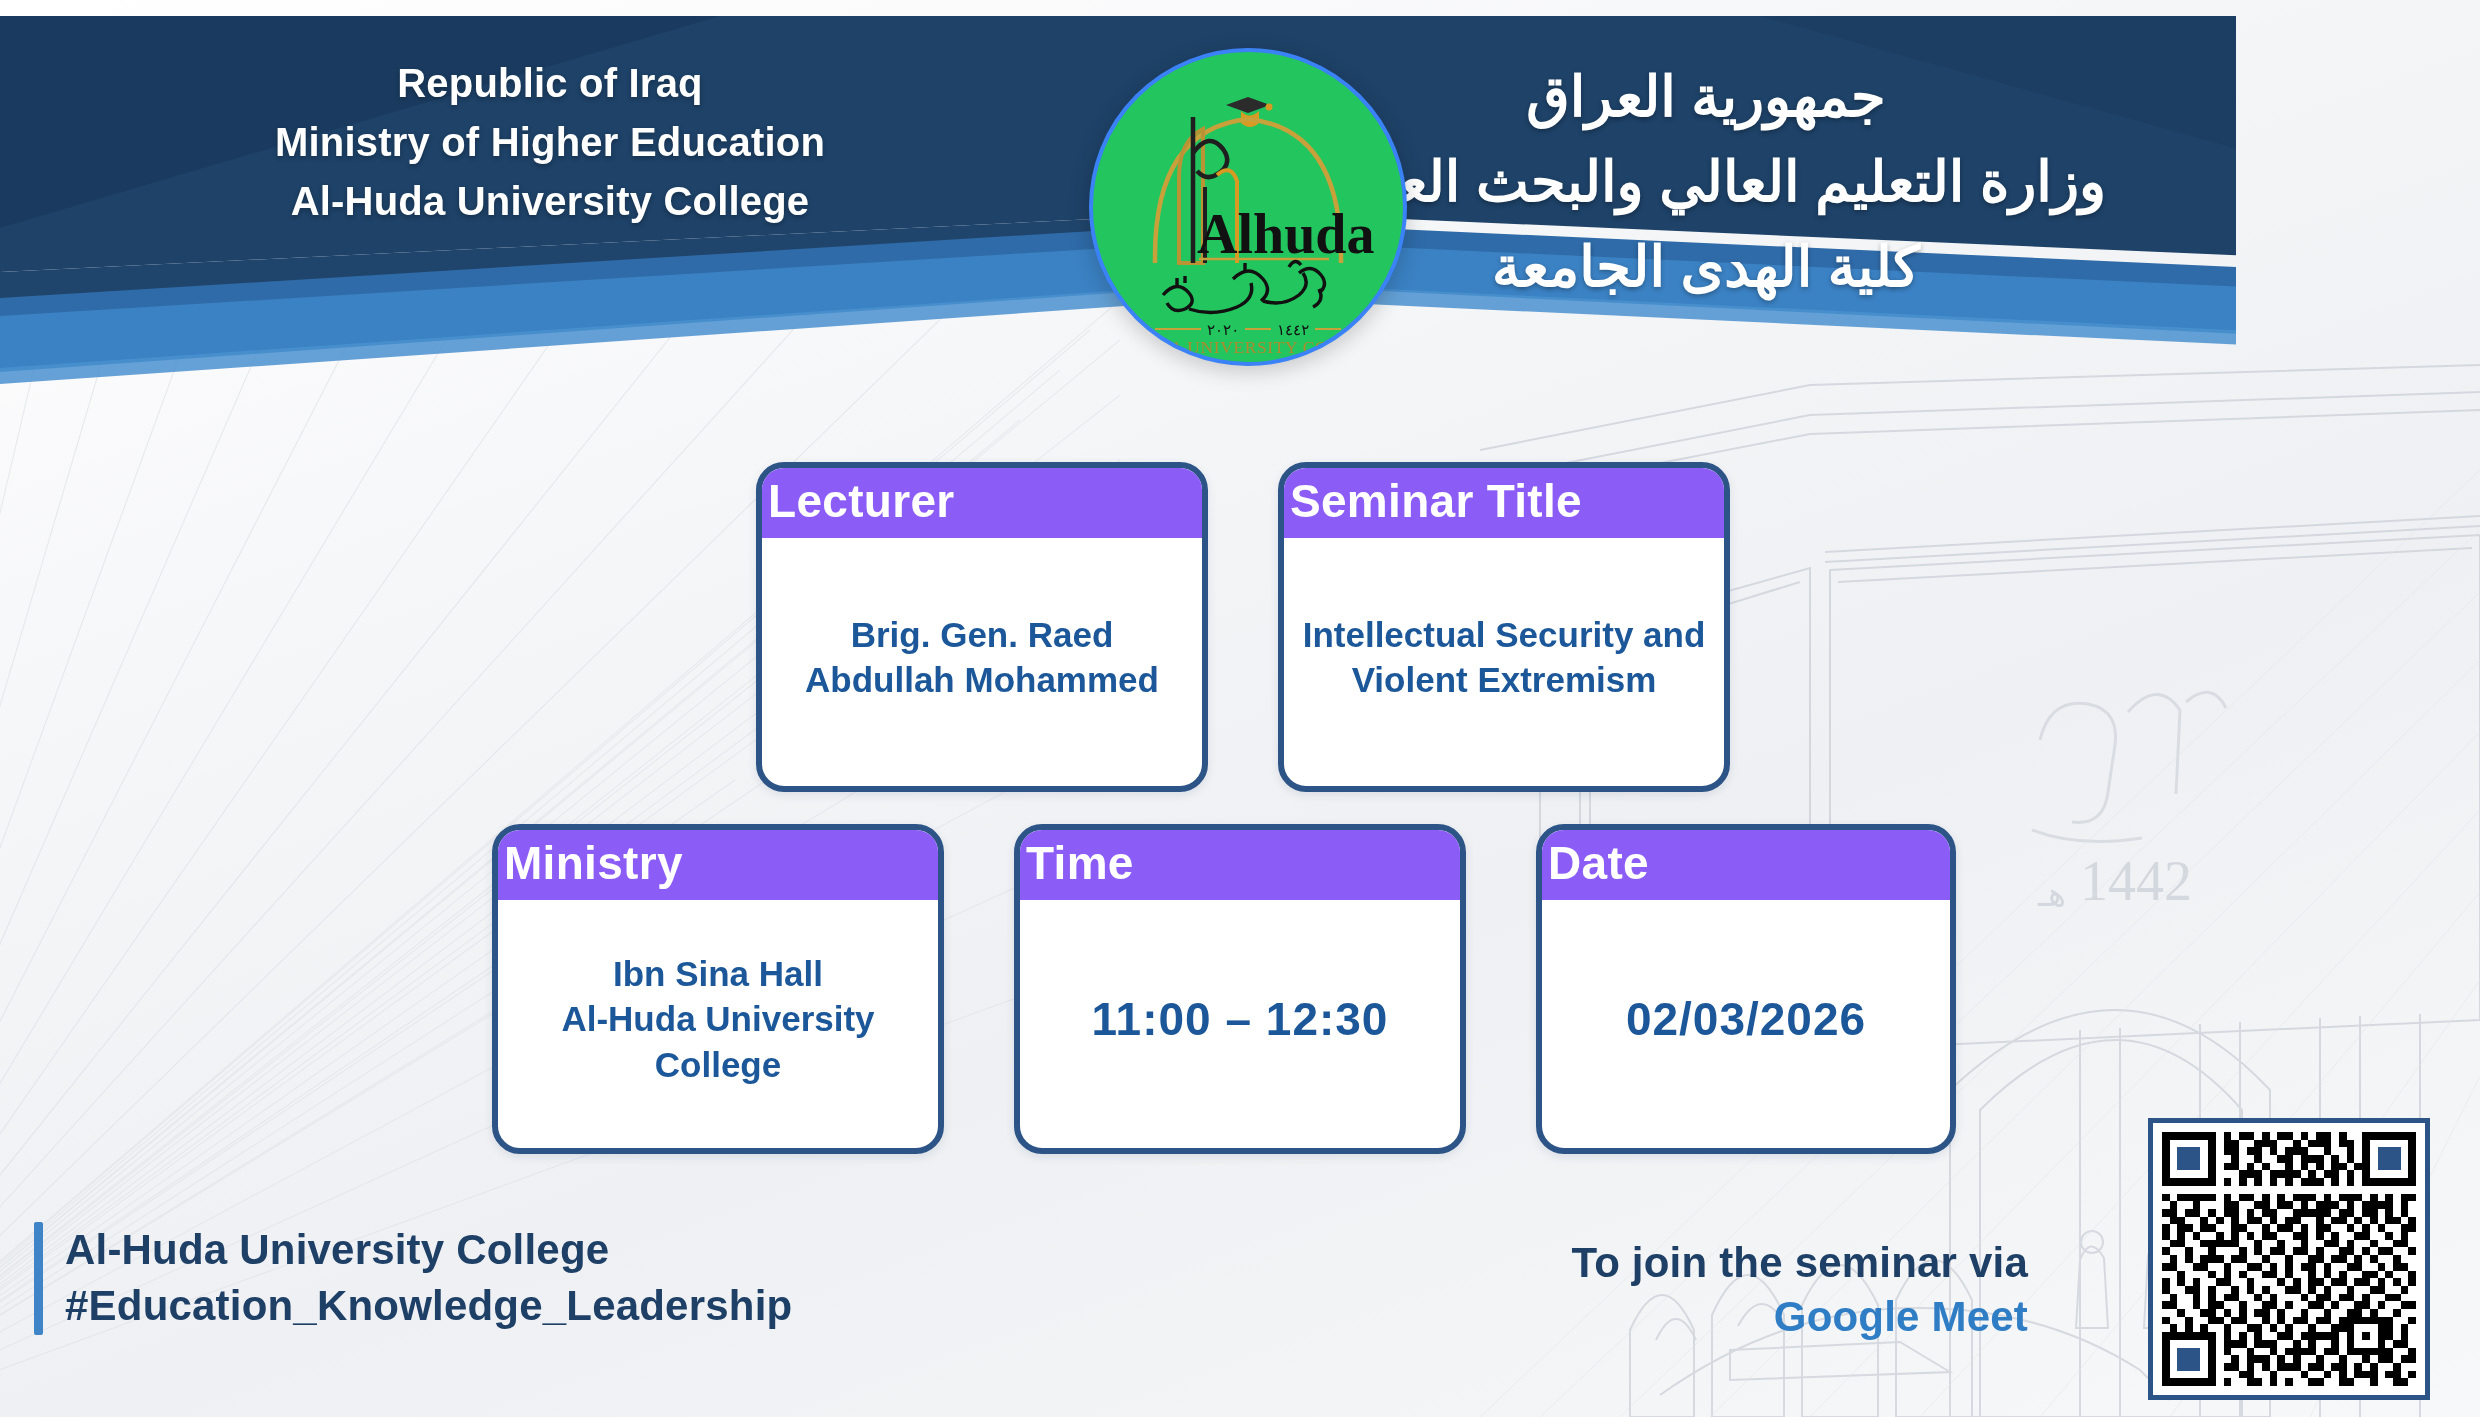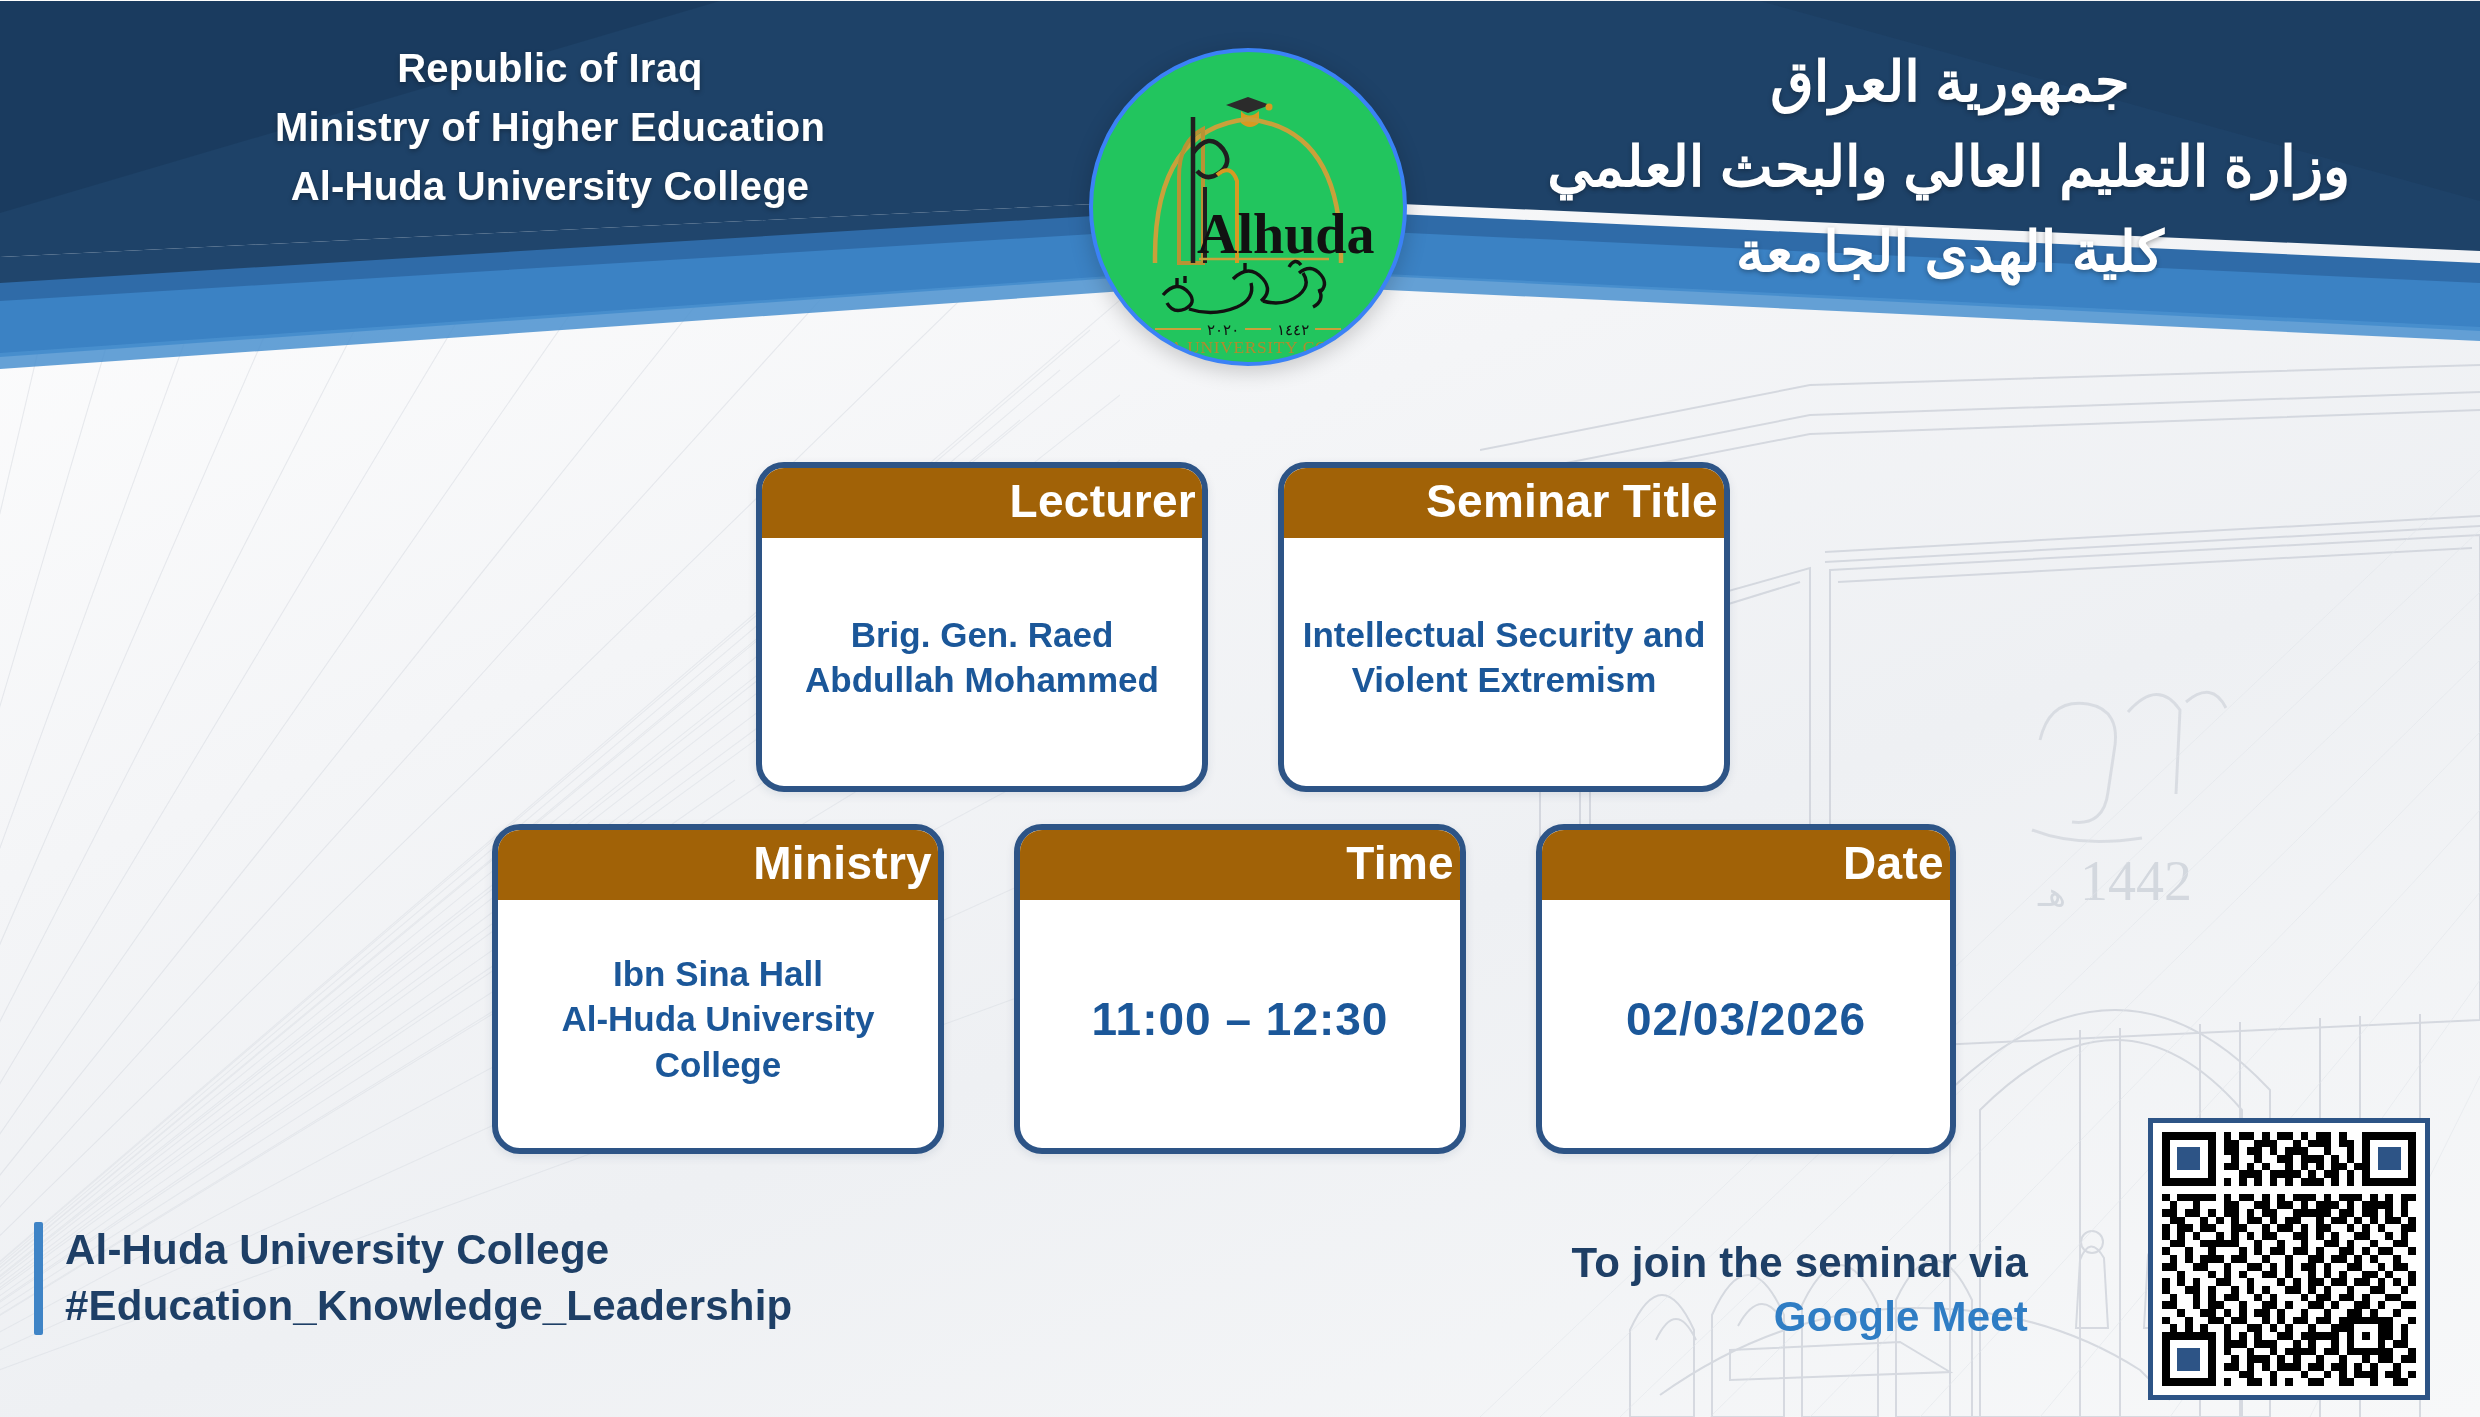--- a/index.html
+++ b/index.html
@@ -21,21 +21,21 @@
   .bg-layer { position:absolute; inset:0; pointer-events:none; }
   .bg-base {
     background:
       linear-gradient(160deg,#ffffff 0%,#f4f5f7 38%,#eef0f3 62%,#f7f8f9 100%);
   }
   .fan-left { position:absolute; left:-380px; top:300px; width:1500px; height:1200px; opacity:.85; }
   .arch-right { position:absolute; right:0; top:330px; width:1000px; height:1087px; opacity:.9; }
 
   
   .header {
-    position:absolute; left:0; top:1px; width:2480px; height:390px;
+    position:absolute; left:0; top:16px; width:2236px; height:390px;
     overflow:hidden;
   }
   .header-svg { position:absolute; left:0; top:0; }
 
   .hdr-text {
     position:absolute; top:38px;
     color:#ffffff;
     font-weight:bold;
     line-height:1.48;
     text-shadow:0 2px 5px rgba(0,0,0,.30);
@@ -67,25 +67,25 @@
   .card {
     position:absolute;
     border:6px solid #2d5486;
     border-radius:28px;
     background:#ffffff;
     overflow:hidden;
     display:flex; flex-direction:column;
     box-shadow:0 3px 10px rgba(20,50,90,.10);
   }
   .card-head {
-    background:#a16207;
+    background:#8b5cf6;
     color:#ffffff;
     font-size:46px;
     font-weight:bold;
-    text-align:right;
+    text-align:left;
     padding:9px 6px 13px;
     letter-spacing:.3px;
     line-height:1.05;
     flex:0 0 auto;
   }
   .card-body {
     flex:1 1 auto;
     display:flex; align-items:center; justify-content:center;
     background:transparent;
     padding:6px 8px 16px;

